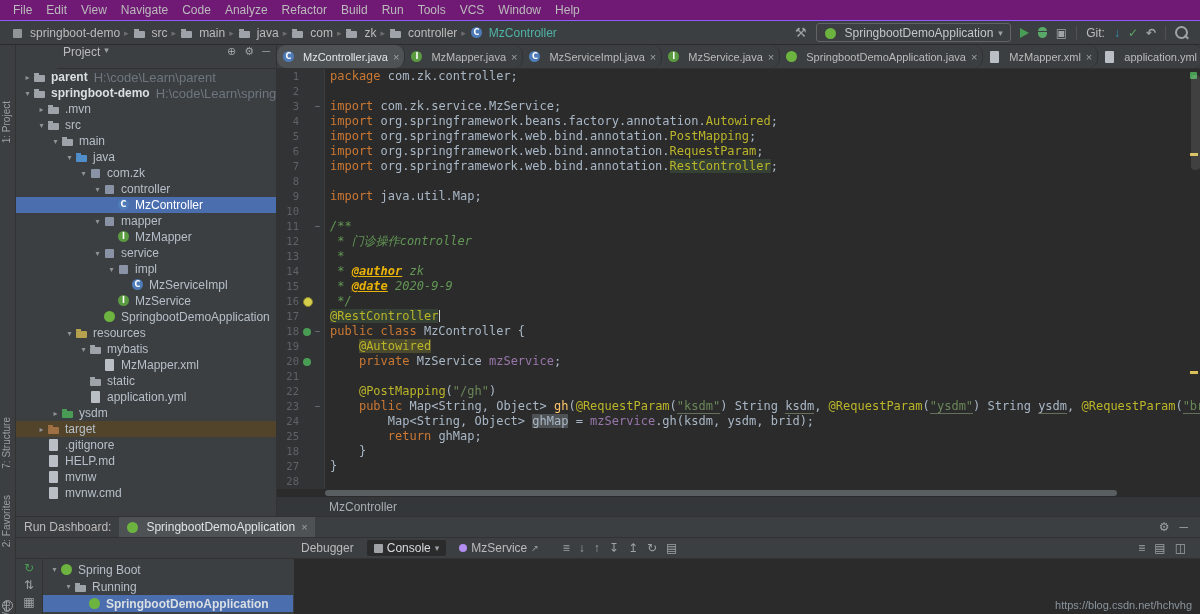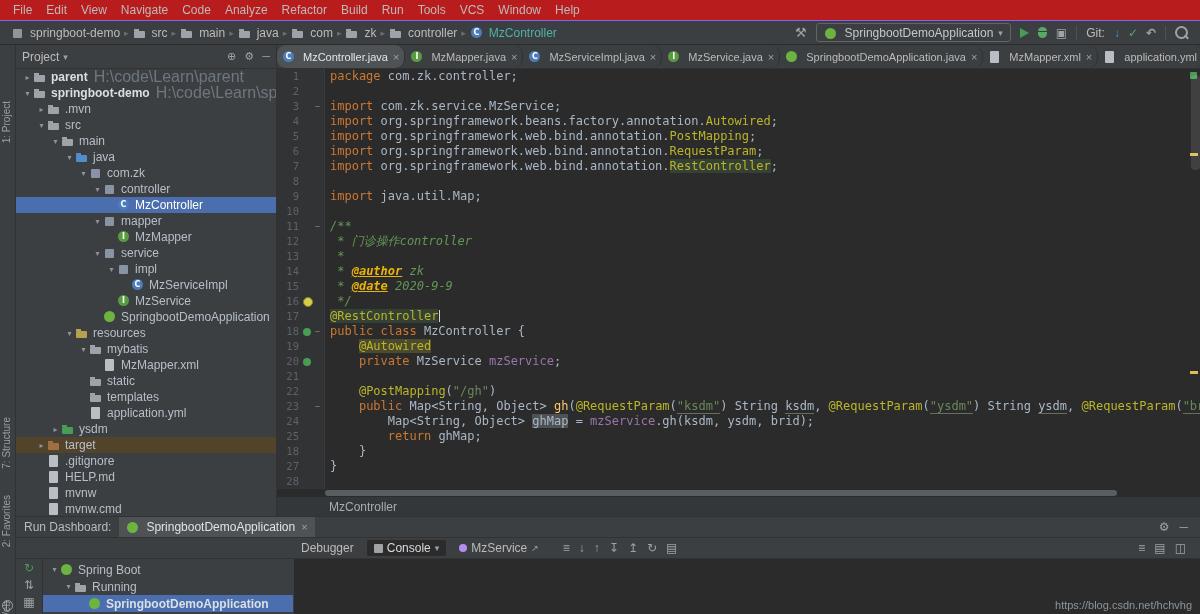--- a/index.html
+++ b/index.html
@@ -1,20 +1,20 @@
 <!DOCTYPE html>
 <html><head>
 <meta charset="utf-8">
 <style>
   html,body{margin:0;padding:0;background:#1e1f22;}
   #app{position:relative;width:1200px;height:614px;overflow:hidden;background:#2b2b2b;
        font-family:"Liberation Sans","DejaVu Sans",sans-serif;font-size:12px;color:#bbbbbb;
        -webkit-font-smoothing:antialiased;}
   
-  .menubar{position:absolute;top:0;left:0;right:0;height:20px;background:#b91c1c;
+  .menubar{position:absolute;top:0;left:0;right:0;height:20px;background:#701a75;
            border-bottom:1px solid #8b5cf6;display:flex;align-items:center;padding-left:6px;z-index:5;}
   .menu-item{padding:0 7px;color:#bbbbbb;cursor:default;}
   
   .toolbar{position:absolute;top:21px;left:0;right:0;height:23px;background:#3c3f41;
            border-bottom:1px solid #2b2b2b;display:flex;align-items:center;z-index:5;}
   .crumbs{display:flex;align-items:center;padding-left:10px;white-space:nowrap;}
   .crumb{display:flex;align-items:center;margin:0 1px;color:#bbbbbb;}
   .crumb-label{margin-left:1px;}
   .crumb-accent .crumb-label{color:#4fb3a5;}
   .crumb-sep{color:#6e6e6e;margin:0 3px;font-size:9px;}
@@ -37,31 +37,31 @@
   .mag::after{content:"";position:absolute;width:5px;height:2px;background:#9fa3a6;transform:rotate(45deg);left:7px;top:8px;}
   
   .leftstrip{position:absolute;top:45px;left:0;bottom:0;width:15px;background:#3c3f41;border-right:1px solid #323232;z-index:4;}
   .vlabel{position:absolute;left:1px;writing-mode:vertical-rl;transform:rotate(180deg);
           font-size:10px;color:#9b9fa3;white-space:nowrap;}
   .web-ico{position:absolute;left:2px;bottom:3px;width:9px;height:9px;border:1px solid #9b9fa3;border-radius:50%;}
   .web-ico::before{content:"";position:absolute;left:3px;top:0;bottom:0;width:1px;background:#9b9fa3;}
   
   .project-panel{position:absolute;top:45px;left:16px;width:260px;bottom:97px;background:#3c3f41;
                  border-right:1px solid #323232;overflow:hidden;}
-  .pp-head{height:23px;display:flex;align-items:center;padding:0 6px;border-bottom:1px solid #323232;}
+  .pp-head{height:23px;display:flex;align-items:flex-start;padding:0 6px;border-bottom:1px solid #323232;margin-left:41px;}
   .pp-title{color:#bbbbbb;margin-right:4px;}
   .pp-caret{font-size:9px;color:#9aa0a6;}
   .pp-icos{margin-left:auto;display:flex;gap:8px;color:#9fa3a6;font-size:11px;}
   .tree{position:absolute;top:24px;left:0;right:0;bottom:0;overflow:hidden;}
   .trow{display:flex;align-items:center;height:16px;white-space:nowrap;color:#b6bfc9;}
   .trow.sel{background:#4b6eaf;color:#ffffff;}
   .trow.excl{background:#52442a;}
   .chev{width:11px;flex:none;font-size:8px;color:#8f9398;text-align:center;}
   .tlabel.bold{font-weight:bold;color:#dadfe4;}
-  .tpath{color:#6e7680;margin-left:6px;font-size:16px;}
+  .tpath{color:#6e7680;margin-left:6px;font-size:13px;}
   
   .tico{display:inline-block;flex:none;margin-right:4px;width:14px;height:14px;position:relative;}
   .tico.folder::before{content:"";position:absolute;left:1px;top:5px;width:11px;height:7px;background:var(--fc,#9da3a8);border-radius:1px;}
   .tico.folder::after{content:"";position:absolute;left:1px;top:3px;width:5px;height:2px;background:var(--fc,#9da3a8);}
   .f-src{--fc:#4f8ec9;} .f-test{--fc:#499c54;} .f-res{--fc:#b5a14e;} .f-excl{--fc:#9e7043;}
   .tico.proj::before{content:"";position:absolute;left:2px;top:3px;width:9px;height:9px;background:#90959a;border-radius:1px;}
   .tico.pkg::before{content:"";position:absolute;left:2px;top:3px;width:9px;height:9px;background:#8a93a5;border-radius:1px;}
   .tico.ball::before{content:"";position:absolute;left:1px;top:1px;width:11px;height:11px;border-radius:50%;background:var(--bc,#4e7cb8);}
   .tico.ball::after{content:var(--bl,"C");position:absolute;left:1px;top:1px;width:11px;height:11px;
         display:flex;align-items:center;justify-content:center;font:bold 8px "DejaVu Sans",sans-serif;color:#fff;}
@@ -324,25 +324,20 @@
           <span class="tico page page-xml"></span>
           <span class="tlabel">MzMapper.xml</span>
         </div>
         <div class="trow" style="padding-left: 62px;">
           <span class="chev"></span>
           <span class="tico folder"></span>
           <span class="tlabel">static</span>
         </div>
         <div class="trow" style="padding-left: 62px;">
           <span class="chev"></span>
-          <span class="tico folder"></span>
-          <span class="tlabel">templates</span>
-        </div>
-        <div class="trow" style="padding-left: 62px;">
-          <span class="chev"></span>
           <span class="tico page page-yml"></span>
           <span class="tlabel">application.yml</span>
         </div>
         <div class="trow" style="padding-left: 34px;">
           <span class="chev">▸</span>
           <span class="tico folder f-test"></span>
           <span class="tlabel">ysdm</span>
         </div>
         <div class="trow excl" style="padding-left: 20px;">
           <span class="chev">▸</span>

